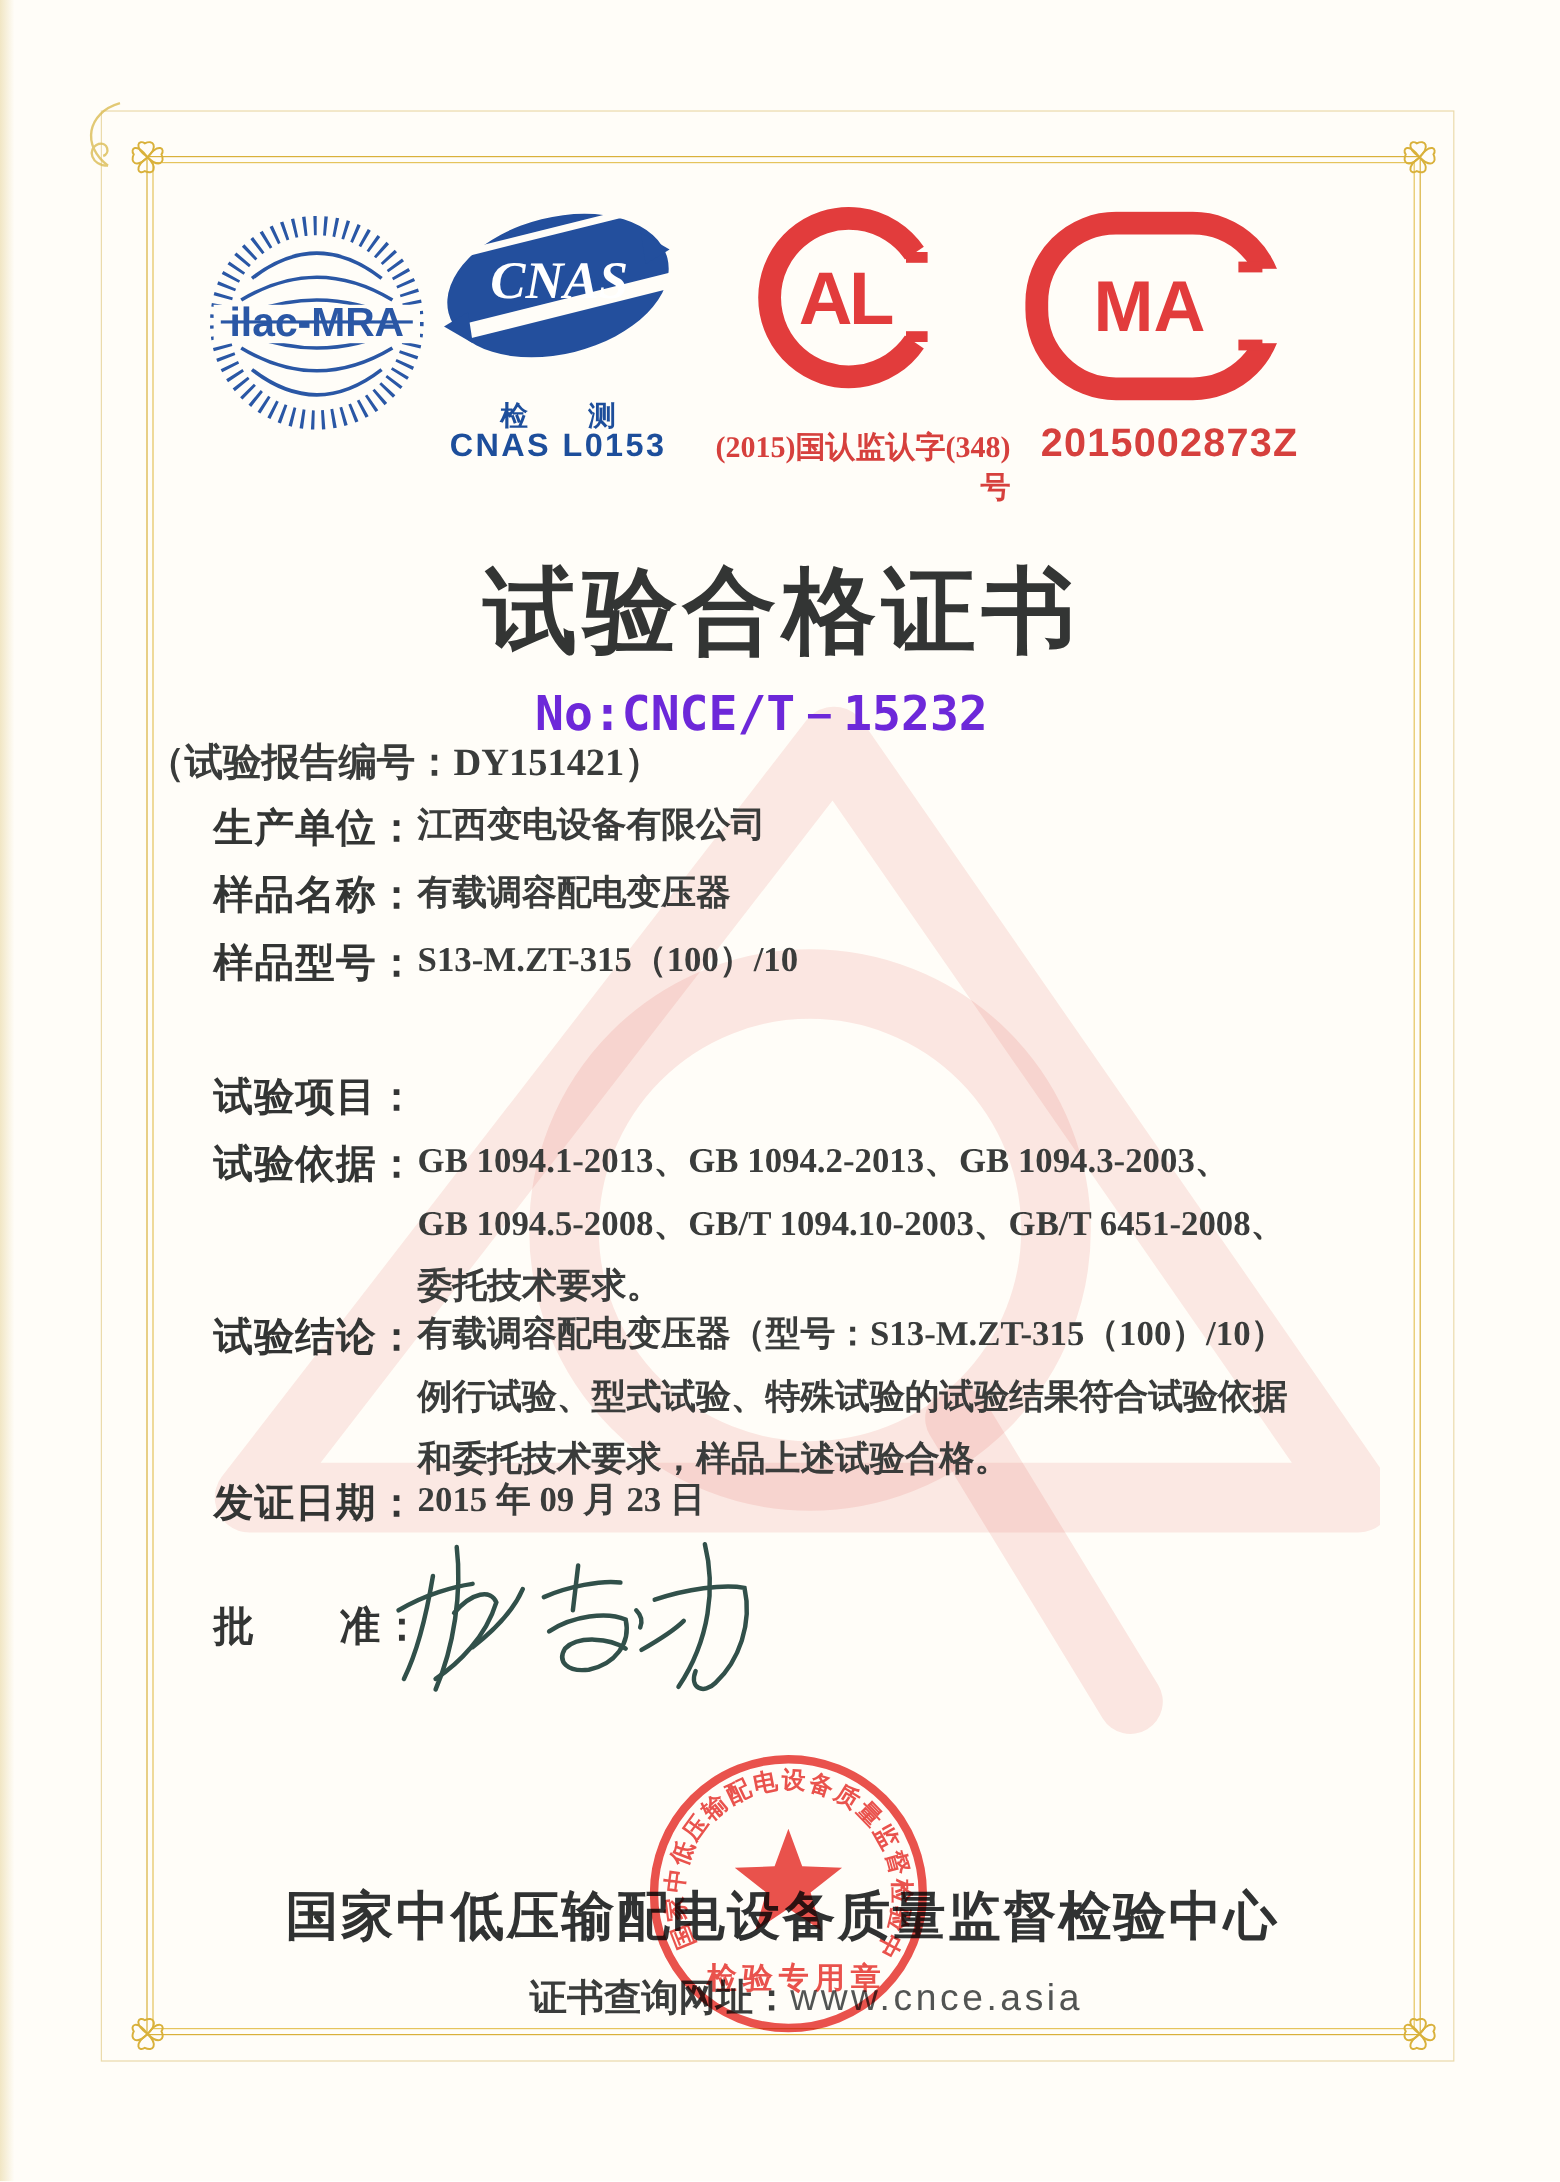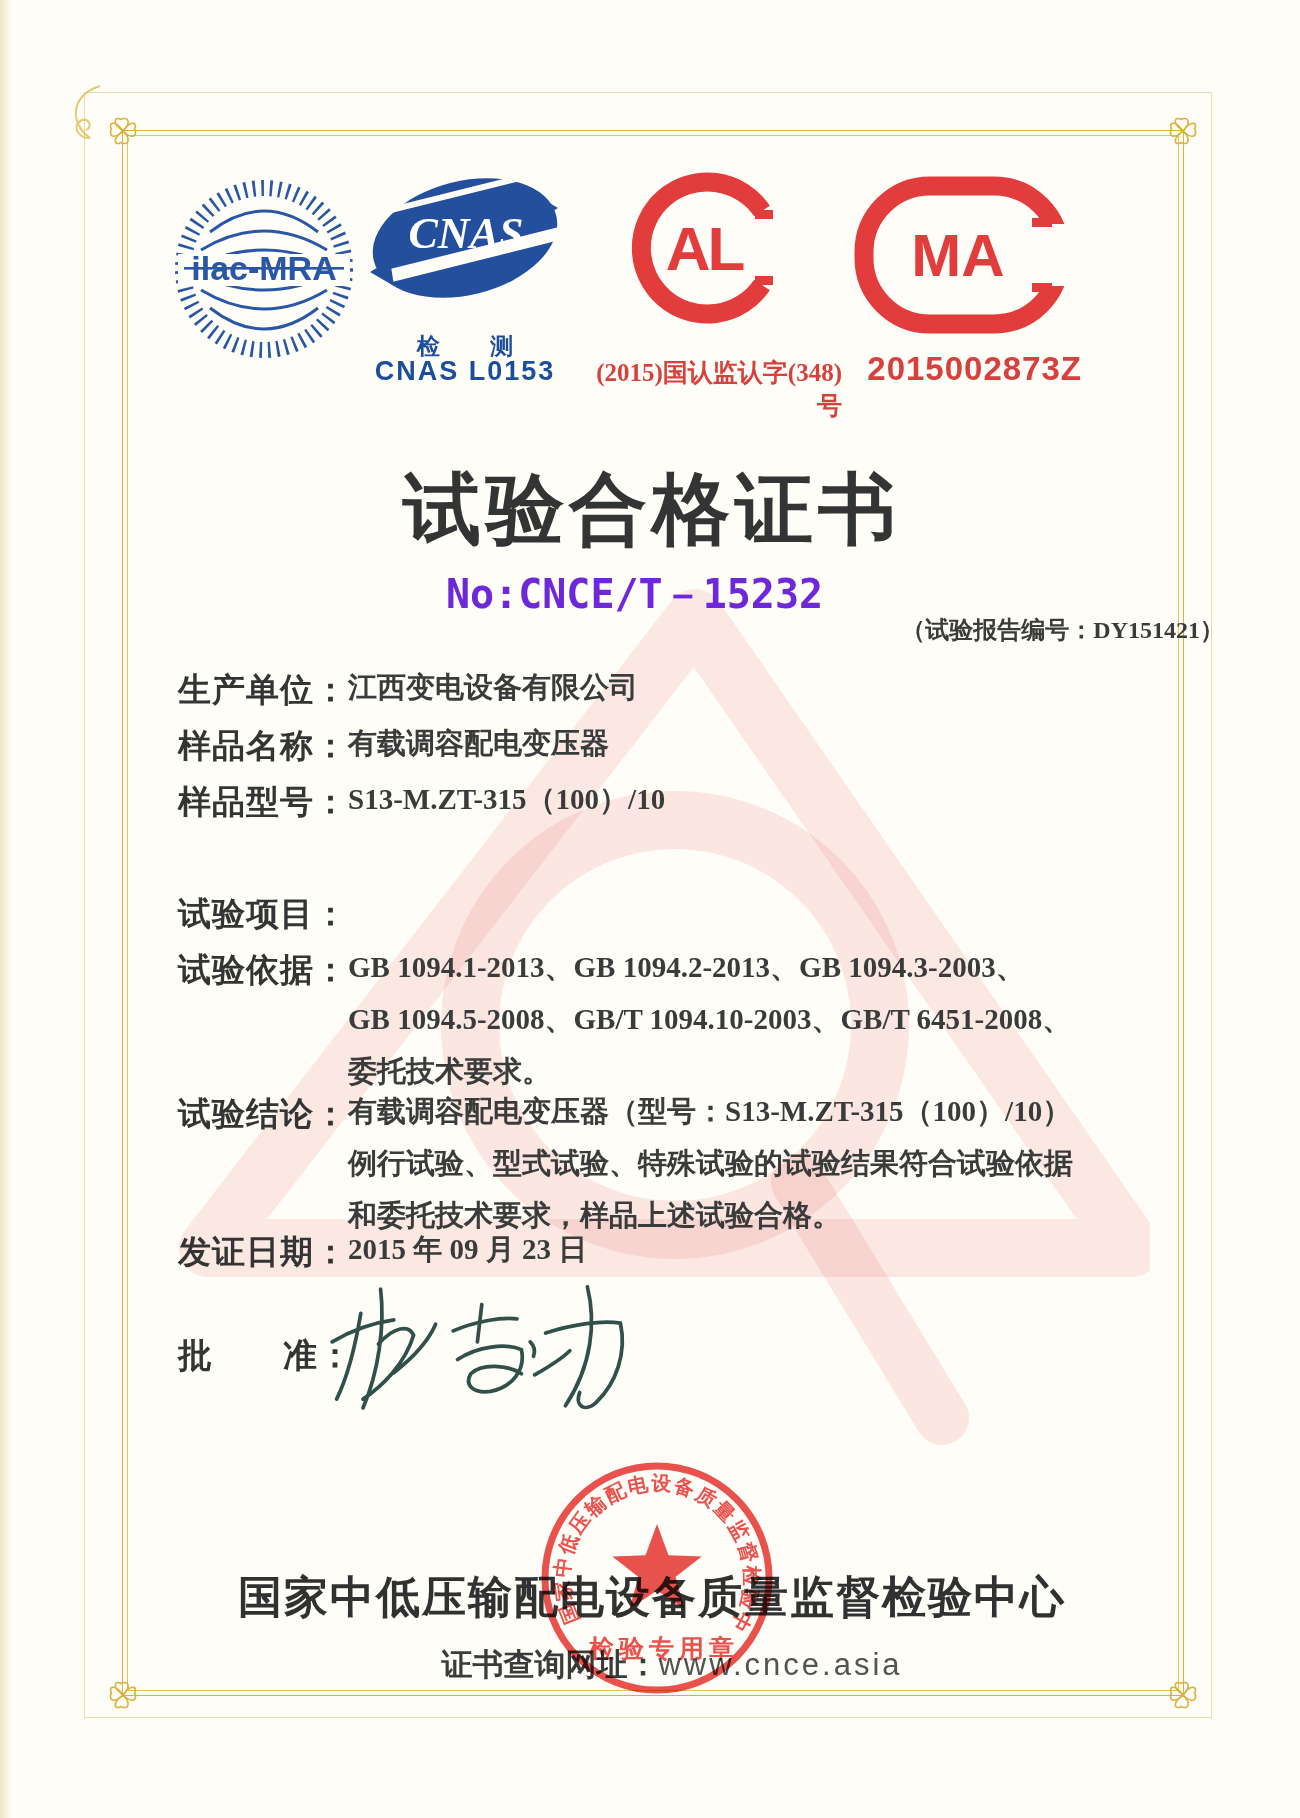--- a/index.html
+++ b/index.html
@@ -19,22 +19,22 @@
   
   .logo-box{position:absolute;z-index:3;}
   .logo-caption{position:absolute;z-index:3;text-align:center;}
   .cap-blue{color:#1d4e9b;font-weight:bold;}
   .cap-red{color:#d6403d;font-weight:bold;text-align:right;}
   
   .title{position:absolute;left:122px;top:458px;width:1060px;text-align:center;z-index:3;
         font-size:78px;font-weight:700;letter-spacing:5px;color:#333534;}
   .cert-no{position:absolute;left:122px;top:567px;width:1025px;text-align:center;z-index:3;
         font-family:"DejaVu Sans Mono",monospace;font-size:40px;font-weight:bold;color:#6d28d9;}
-  .report-no{position:absolute;left:122px;top:614px;width:1085px;text-align:right;z-index:3;
-        font-family:"Liberation Serif","DejaVu Serif",serif;font-size:24px;font-weight:600;padding-left:17px;}
+  .report-no{position:absolute;left:122px;top:614px;width:1085px;text-align:left;z-index:3;
+        font-family:"Liberation Serif","DejaVu Serif",serif;font-size:32px;font-weight:600;}
   
   .row{position:absolute;left:0;top:0;width:1156px;height:44px;z-index:3;}
   .lbl{position:absolute;left:178px;font-size:33px;font-weight:bold;letter-spacing:1px;color:#333534;white-space:pre;}
   .val{position:absolute;left:348px;font-size:29px;font-weight:600;white-space:pre;
        font-family:"Liberation Serif","DejaVu Serif",serif;color:#35373
 6;}
   
   .signature{position:absolute;left:330px;top:1268px;width:330px;height:150px;z-index:3;}
   
   .watermark{position:absolute;left:170px;top:580px;width:980px;height:900px;z-index:2;}

